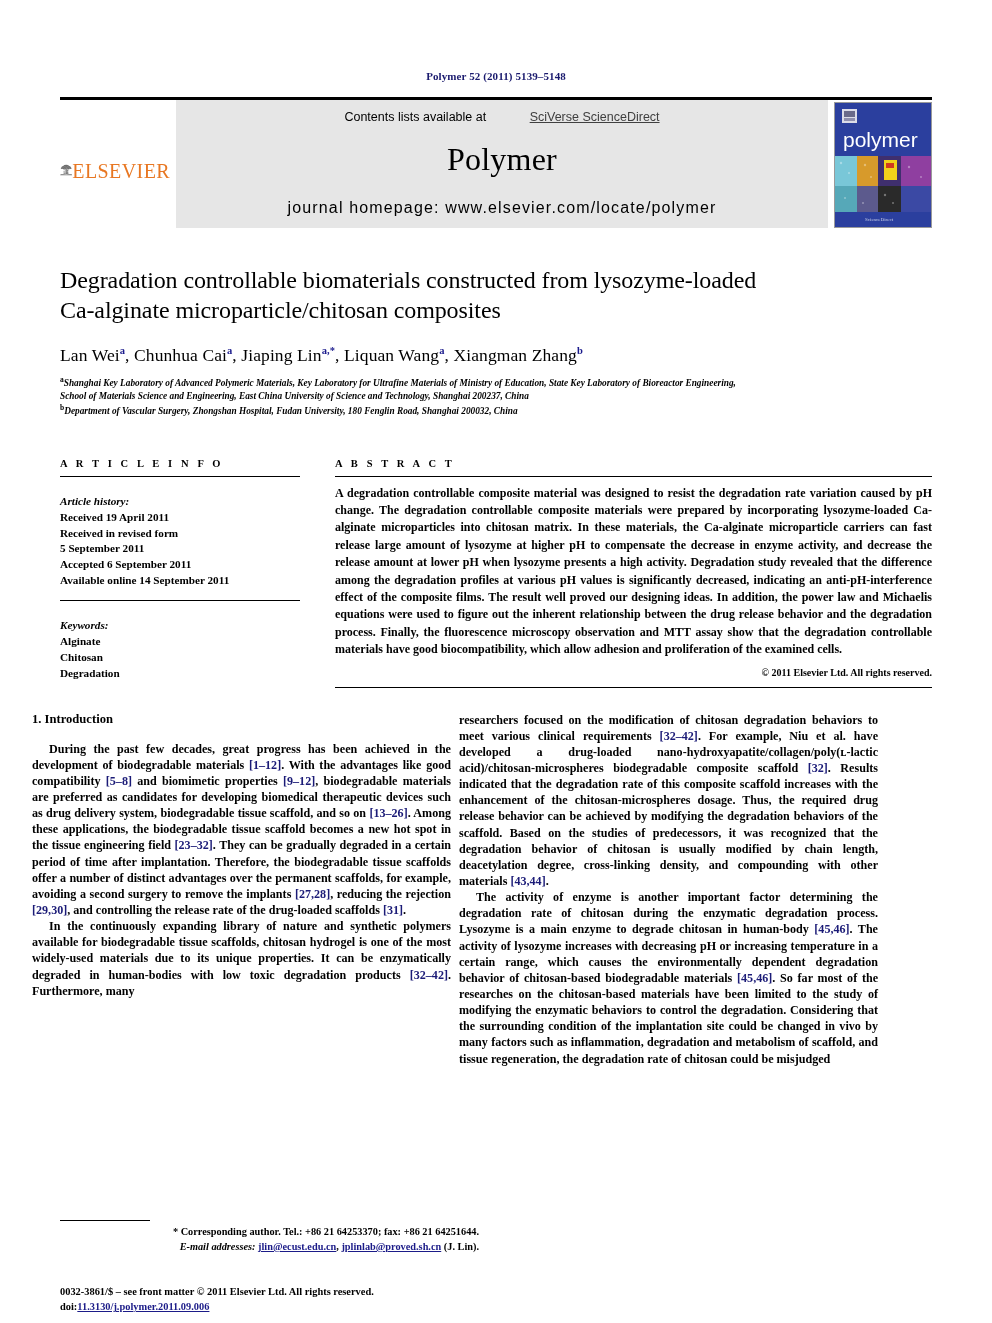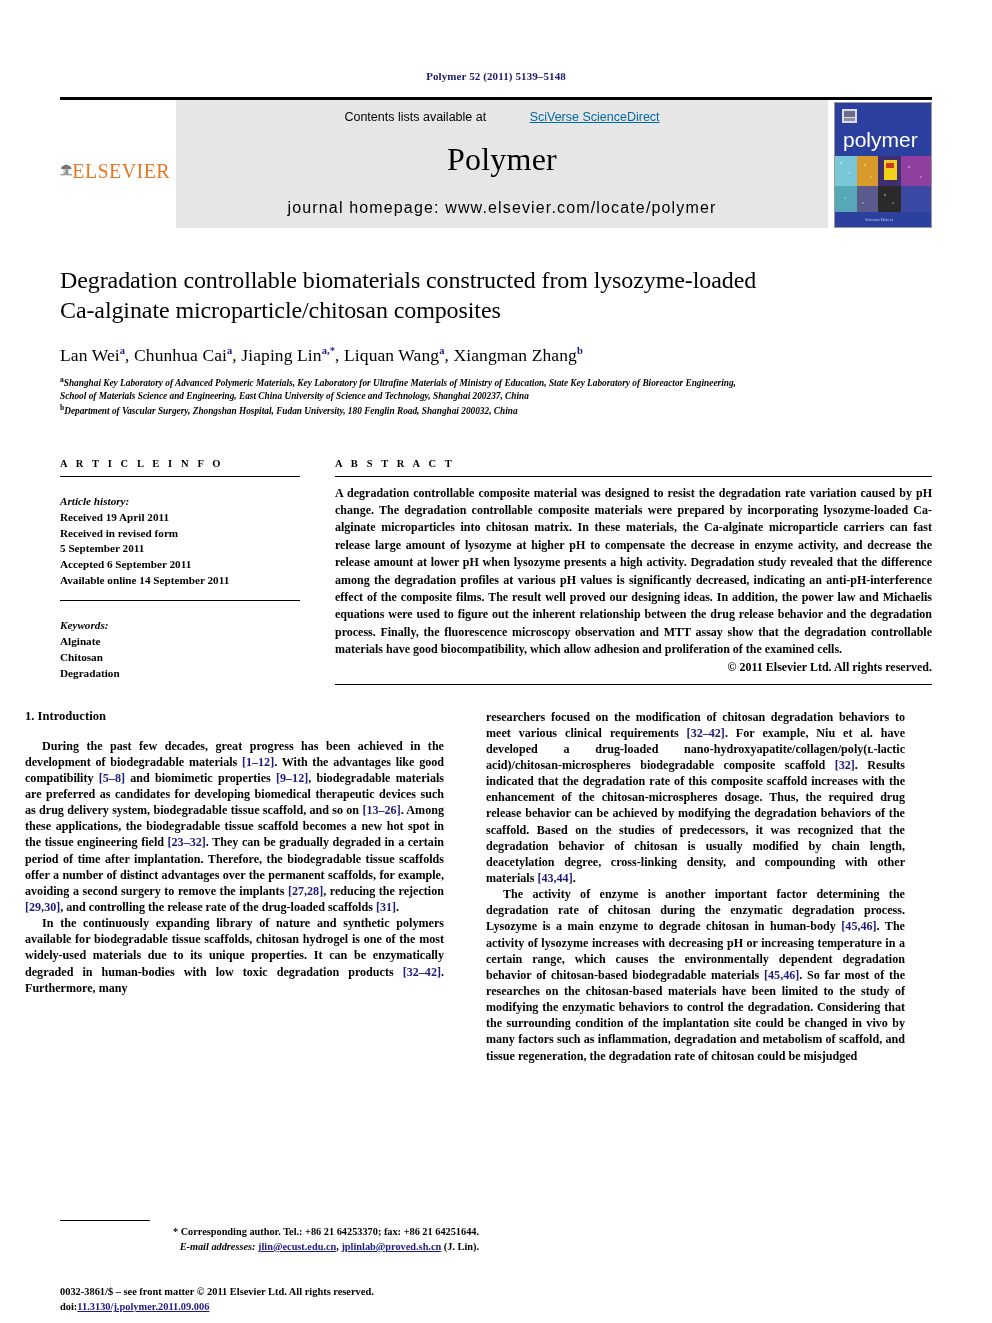--- a/index.html
+++ b/index.html
@@ -74,21 +74,21 @@
     align-items: center;
     justify-content: flex-start;
     padding-top: 10px;
   }
   .contents-line {
     font-family: "Liberation Sans", sans-serif;
     font-size: 12.5px;
     color: #000;
   }
   .contents-line .sd-link {
-    color: #0369a1;
+    color: #404040;
     margin-left: 40px;
   }
   .journal-title {
     font-family: "Liberation Serif", serif;
     font-size: 32px;
     margin-top: 17px;
     letter-spacing: 0.2px;
   }
   .homepage-line {
     font-family: "Liberation Sans", sans-serif;
@@ -181,34 +181,34 @@
   }
   .abstract-body {
     font-size: 12px;
     line-height: 1.45;
     text-align: justify;
     margin-top: 8px;
     font-weight: bold;
   }
   .copyright {
     text-align: right;
-    font-size: 12px;
-    margin-top: 1px;
+    font-size: 10px;
+    margin-top: 8px;
     font-weight: bold;
   }
   .abstract-bottom-rule {
     border-top: 1.2px solid #000;
     margin-top: 9px;
   }
 
   
   .body-cols {
-    margin: 24px 60px 0 25px;
+    margin: 24px 60px 0 32px;
     display: flex;
-    gap: 42px;
+    gap: 8px;
   }
   .bcol {
     width: 419px;
     flex: 0 0 419px;
     position: relative;
   }
   .sec-title {
     font-size: 12.6px;
     font-weight: bold;
     margin: 0 0 14px 0;

